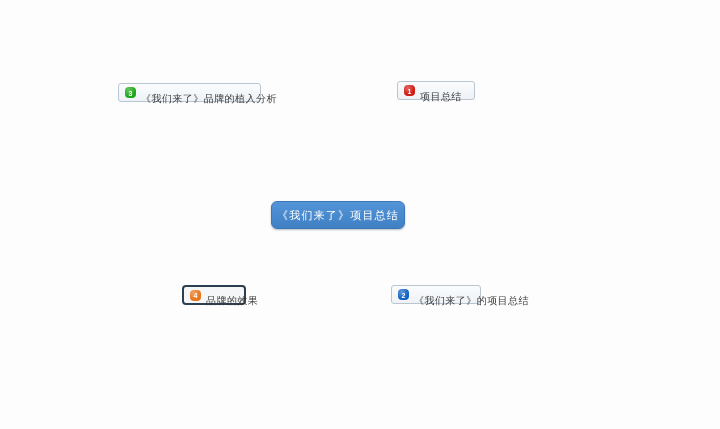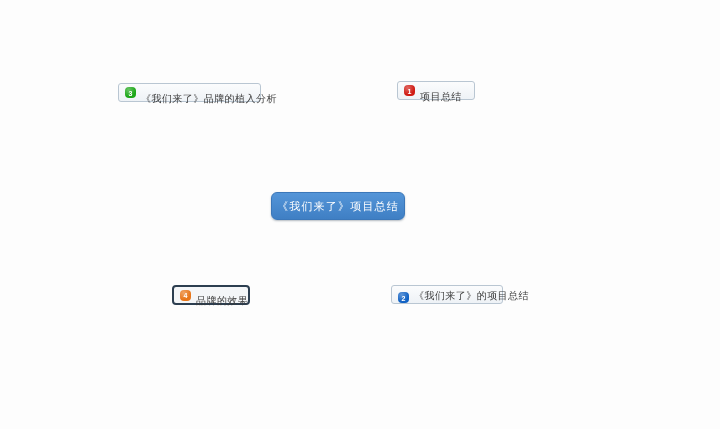--- a/index.html
+++ b/index.html
@@ -26,41 +26,41 @@
 </style>
 </head>
 <body>
 
 <div id="canvas">
   <svg class="links" viewBox="0 0 720 429">
     <g id="linkg" fill="none" stroke="#a8bccb" stroke-width="0.8"></g>
     <g id="icong"></g>
   </svg>
   <div id="nodes">
-      <div class="root" style="left: 271px; top: 192px; width: 132px; height: 26px;">
+      <div class="root" style="left: 271px; top: 201px; width: 132px; height: 26px;">
         <span>《我们来了》项目总结</span>
       </div>
       <div class="boxnode" style="left: 118px; top: 83px; width: 143px; height: 19px;">
         <span class="badge" style="width: 11px; height: 11px; margin-left: 6px; margin-right: 5px; background: radial-gradient(circle at 34% 26%, rgba(255, 255, 255, 0.333), rgb(30, 168, 25) 62%), rgb(30, 168, 25);">
           <i style="font-size: 7px; line-height: 1;">3</i>
         </span>
         <span class="ttl">《我们来了》品牌的植入分析</span>
       </div>
       <div class="boxnode" style="left: 397px; top: 81px; width: 78px; height: 19px;">
         <span class="badge" style="width: 11px; height: 11px; margin-left: 6px; margin-right: 5px; background: radial-gradient(circle at 34% 26%, rgba(255, 255, 255, 0.333), rgb(208, 28, 20) 62%), rgb(208, 28, 20);">
           <i style="font-size: 7px; line-height: 1;">1</i>
         </span>
         <span class="ttl">项目总结</span>
       </div>
-      <div class="boxnode sel" style="left: 172px; top: 285px; width: 78px; height: 20px;">
+      <div class="boxnode sel" style="left: 182px; top: 285px; width: 64px; height: 20px;">
         <span class="badge" style="width: 11px; height: 11px; margin-left: 6px; margin-right: 5px; background: radial-gradient(circle at 34% 26%, rgba(255, 255, 255, 0.333), rgb(232, 118, 26) 62%), rgb(232, 118, 26);">
           <i style="font-size: 7px; line-height: 1;">4</i>
         </span>
         <span class="ttl">品牌的效果</span>
       </div>
-      <div class="boxnode" style="left: 391px; top: 285px; width: 112px; height: 19px; align-items: flex-end;">
+      <div class="boxnode" style="left: 391px; top: 285px; width: 90px; height: 19px;">
         <span class="badge" style="width: 11px; height: 11px; margin-left: 6px; margin-right: 5px; background: radial-gradient(circle at 34% 26%, rgba(255, 255, 255, 0.333), rgb(17, 98, 196) 62%), rgb(17, 98, 196);">
           <i style="font-size: 7px; line-height: 1;">2</i>
         </span>
         <span class="ttl">《我们来了》的项目总结</span>
       </div>
     </div>
 </div>
 
 </body></html>

